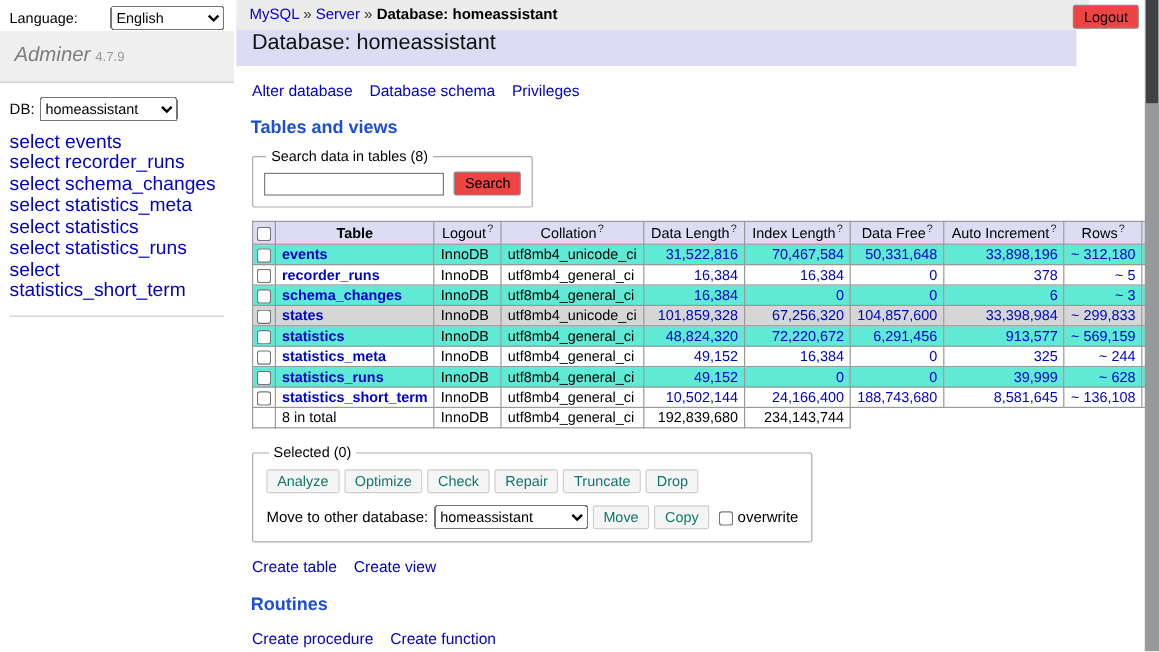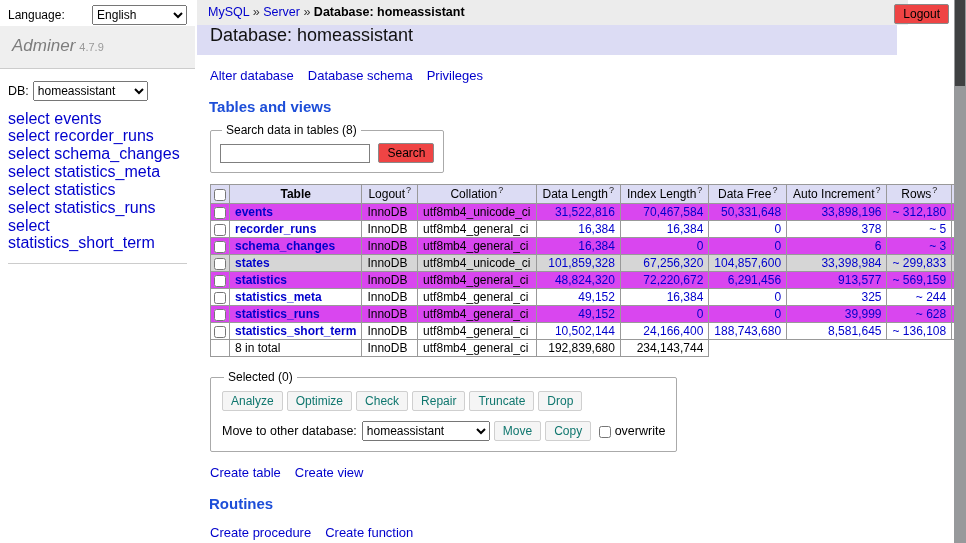--- a/index.html
+++ b/index.html
@@ -46,21 +46,21 @@
   #search-btn { margin-left:4px; }
 
   table.data { border-collapse:collapse; font-size:12px; margin:11px 0 0 15px; }
   .data th, .data td { border:1px solid #999; padding:1px 5px; height:16px; white-space:nowrap; }
   .data th { background:#dcdcf4; font-weight:normal; text-align:center; padding:2px 6px; }
   .data th.bold span { font-weight:bold; }
   sup.help { font-size:9px; color:#222; margin-left:1px; vertical-align:super; line-height:0; }
   .data td.num { text-align:right; }
   .data td.cb, .data th.cb { padding:1px 3px; text-align:center; }
   input[type=checkbox] { width:12px; height:12px; margin:0; vertical-align:middle; }
-  tr.odd td { background:#d946ef; }
+  tr.odd td { background:#5eead4; }
   tr.hover td { background:#d6d6d6; }
   a.name { font-weight:bold; }
   tr.total td.bold { font-weight:normal; }
 
   #selected-fieldset { margin:13px 0 0 15px; padding:7px 11px 10px; }
   #selected-buttons .btn { margin-right:4px; }
   #move-row { margin-top:10px; font-size:12.5px; }
   #move-row select { width:128px; margin-left:5px; }
   #move-row .btn { margin-left:4px; }
   #overwrite-wrap { margin-left:8px; font-size:12.5px; }

